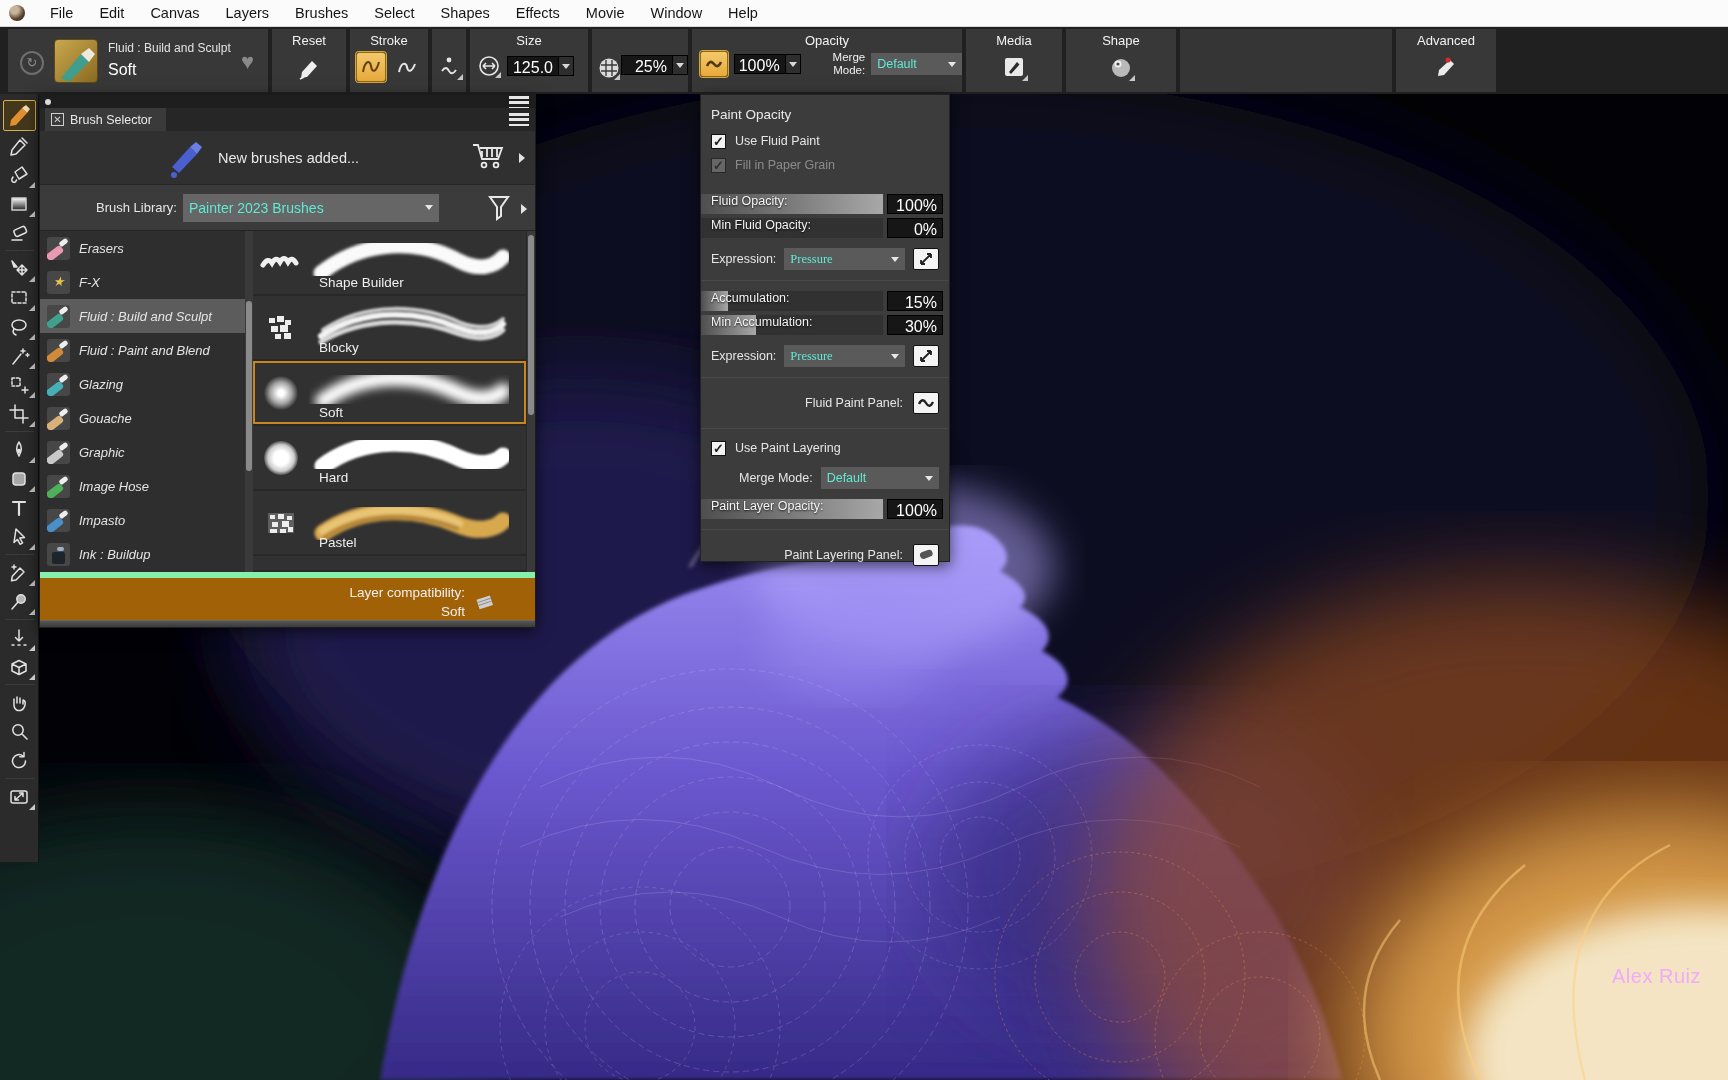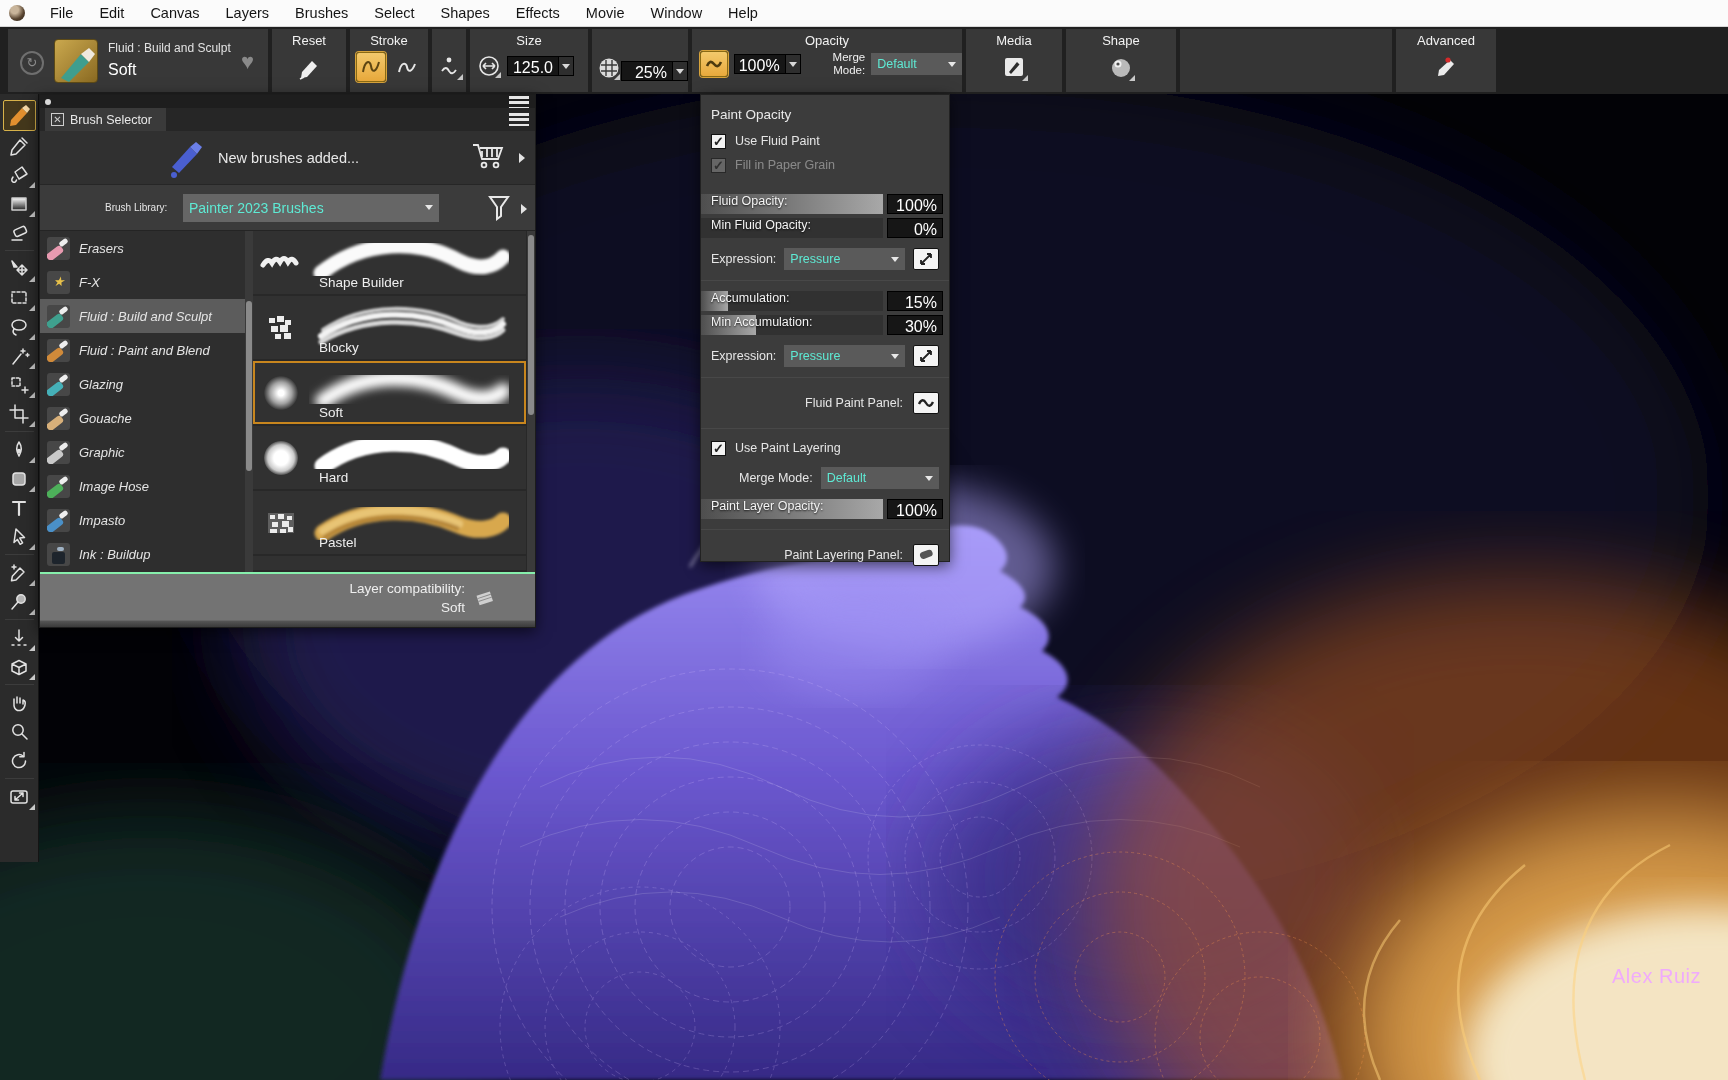--- a/index.html
+++ b/index.html
@@ -57,21 +57,21 @@
   .cb { width:15px; height:15px; background:#f2f2f2; border:1px solid #111; margin-right:9px;
     color:#222; font-size:13px; line-height:14px; text-align:center; font-weight:bold; }
   .cb.dis { background:#9a9a9a; }
   .dim { opacity:.45; }
   .sliderrow { position:relative; height:20px; margin:4px 0; display:flex; align-items:center; }
   .sl-track { position:relative; flex:1; height:20px; background:#313131; overflow:hidden; }
   .sl-fill { position:absolute; left:0; top:0; bottom:0; background:linear-gradient(90deg,#4e4e4e,#a8a8a8); }
   .sl-label { position:relative; z-index:2; padding-left:10px; color:#f4f4f4; text-shadow:0 1px 2px rgba(0,0,0,.8); }
   .sliderrow .valbox { margin:0 6px 0 4px; min-width:56px; }
   .exprow { display:flex; align-items:center; justify-content:flex-end; margin:10px 10px; gap:8px; height:22px; }
-  .exprow .pdrop { width:122px; }
+  .exprow .pdrop { width:122px;font-family:Liberation Serif, serif; }
   .whitebtn { width:26px; height:22px; background:#f4f4f4; border:1px solid #111; border-radius:2px;
     display:flex; align-items:center; justify-content:center; }
   .pdivider { height:1px; background:#2a2a2a; border-bottom:1px solid #484848; margin:10px 0; }
   .panelrow { display:flex; align-items:center; justify-content:flex-end; gap:10px; margin:14px 10px; }
   .mmrow { display:flex; align-items:center; gap:8px; margin:10px 10px; }
   .mmrow .pdrop { flex:1; }
 
   
   #bsel { position:absolute; left:39px; top:94px; width:497px; height:534px; background:#343434;
     border:1px solid #1c1c1c; box-shadow:0 4px 14px rgba(0,0,0,.6); z-index:55; }
@@ -83,21 +83,21 @@
   #bsel .tab { position:absolute; left:5px; top:0; height:23px; background:#3a3a3a; display:flex; align-items:center;
     padding:0 14px 0 6px; color:#e8e8e8; font-size:12.5px; gap:6px; }
   #bsel .tab .closebox { width:13px; height:13px; border:1px solid #cfcfcf; color:#cfcfcf; font-size:10px;
     line-height:11px; text-align:center; }
   #bsel .banner { height:53px; background:#303030; position:relative; display:flex; align-items:center; }
   #bsel .banner .newtxt { position:absolute; left:178px; color:#e8e8e8; font-size:14.5px; }
   #bsel .banner .brushblue { position:absolute; left:120px; top:6px; }
   #bsel .banner .cart { position:absolute; right:30px; top:10px; }
   .tri-r { width:0; height:0; border-top:5px solid transparent; border-bottom:5px solid transparent; border-left:6px solid #e3e3e3; position:absolute; right:10px; top:22px; }
   #bsel .libraryrow { height:47px; background:#3b3b3b; position:relative; display:flex; align-items:center; border-top:1px solid #262626; border-bottom:1px solid #242424;}
-  #bsel .libraryrow .liblabel { position:absolute; left:65px; color:#e6e6e6; font-size:10px; }
+  #bsel .libraryrow .liblabel { position:absolute; left:56px; color:#e6e6e6; font-size:13px; }
   #bsel .libraryrow .pdrop { position:absolute; left:143px; width:256px; height:28px; background:#666; font-size:14px; }
   #bsel .libraryrow .funnel { position:absolute; right:24px; top:9px; }
   #bsel .listwrap { display:flex; height:341px; }
   #cats { width:213px; background:#2e2e2e; position:relative; }
   .catrow { height:34px; display:flex; align-items:center; gap:9px; padding-left:7px; color:#e4e4e4; font-size:13px;font-style:italic; }
   .catrow.sel { background:#5c5c5c; }
   .cat-ic { width:23px; height:23px; position:relative; background:#474747; border-radius:3px; overflow:hidden; flex:none; }
   .cat-ic::before { content:""; position:absolute; left:1px; bottom:1px; width:18px; height:8px; border-radius:3px;
     background:var(--c,#4fae9c); transform:rotate(-38deg); transform-origin:30% 80%; }
   .cat-ic::after { content:""; position:absolute; right:2px; top:3px; width:9px; height:5px; background:#eee;
@@ -109,21 +109,21 @@
   .vscroll { position:absolute; right:0; top:0; width:8px; height:100%; background:#3a3a3a; }
   .vscroll .thumb { position:absolute; left:1px; width:6px; background:#8a8a8a; border-radius:3px; }
   #vars { flex:1; background:#282828; position:relative; padding-right:9px; }
   .varrow { position:relative; height:63px; margin-bottom:2px; background:#313131; display:flex; }
   .varrow .dab { width:56px; height:100%; display:flex; align-items:center; justify-content:center; }
   .varrow .strokearea { position:relative; flex:1; }
   .varrow .vname { position:absolute; left:10px; bottom:4px; color:#efefef; font-size:13.5px; }
   .varrow.sel { outline:2px solid #c8861e; outline-offset:-2px; z-index:2; }
   .dab-soft { width:34px; height:34px; border-radius:50%; background:radial-gradient(circle,#fff 0 12%,rgba(255,255,255,.55) 45%,rgba(255,255,255,0) 72%); }
   .dab-hard { width:34px; height:34px; border-radius:50%; background:radial-gradient(circle,#fff 0 30%,rgba(255,255,255,.75) 55%,rgba(255,255,255,0) 75%); }
-  #bsel .compat { height:48px; background:#737373; border-top:2px solid #86efac; position:relative; color:#efefef;text-align:center; }
+  #bsel .compat { height:48px; background:#a16207; border-top:6px solid #86efac; position:relative; color:#efefef;text-align:center; }
   #bsel .compat .l1 { position:absolute; right:70px; top:7px; font-size:13.5px; }
   #bsel .compat .l2 { position:absolute; right:70px; top:26px; font-size:13.5px; }
   #bsel .compat .lyric { position:absolute; right:38px; top:16px; width:22px; height:18px; }
   #bsel .resizestrip { height:7px; background:linear-gradient(#555,#3a3a3a); border-top:1px solid #666; }
 
   
   #toolbox { position:absolute; left:0; top:94px; width:39px; height:768px; background:#2b2b2b;
     border-right:1px solid #141414; z-index:54; display:flex; flex-direction:column; align-items:center; padding-top:6px; }
   .tool { width:33px; height:29px; display:flex; align-items:center; justify-content:center; position:relative; flex:none; }
   .tool.sel { border:1px solid #d7b24a; background:#44381c; border-radius:2px; height:31px; }
@@ -290,21 +290,21 @@
       <div class="valwrap">
         <span class="valbox">125.0</span>
         <span class="dbtn">
             <span class="chev"></span>
           </span>
       </div>
     </div>
   </div>
 
   <div class="psec" style="left:592px;width:96px;">
-    <div style="display:flex;align-items:flex-end;padding:26px 0 0 4px;">
+    <div style="display:flex;align-items:flex-start;padding:26px 0 0 4px;">
       <div class="icbtn fly" style="width:26px;height:26px;">
         <svg width="24" height="24">
             <circle cx="12" cy="12" r="9.5" fill="#dcdcdc"></circle>
             <g stroke="#3a3a3a" stroke-width="1.4">
               <path d="M4 9 h16 M4 15 h16 M9 4 v16 M15 4 v16"></path>
             </g>
           </svg>
       </div>
       <div class="valwrap">
         <span class="valbox">25%</span>

